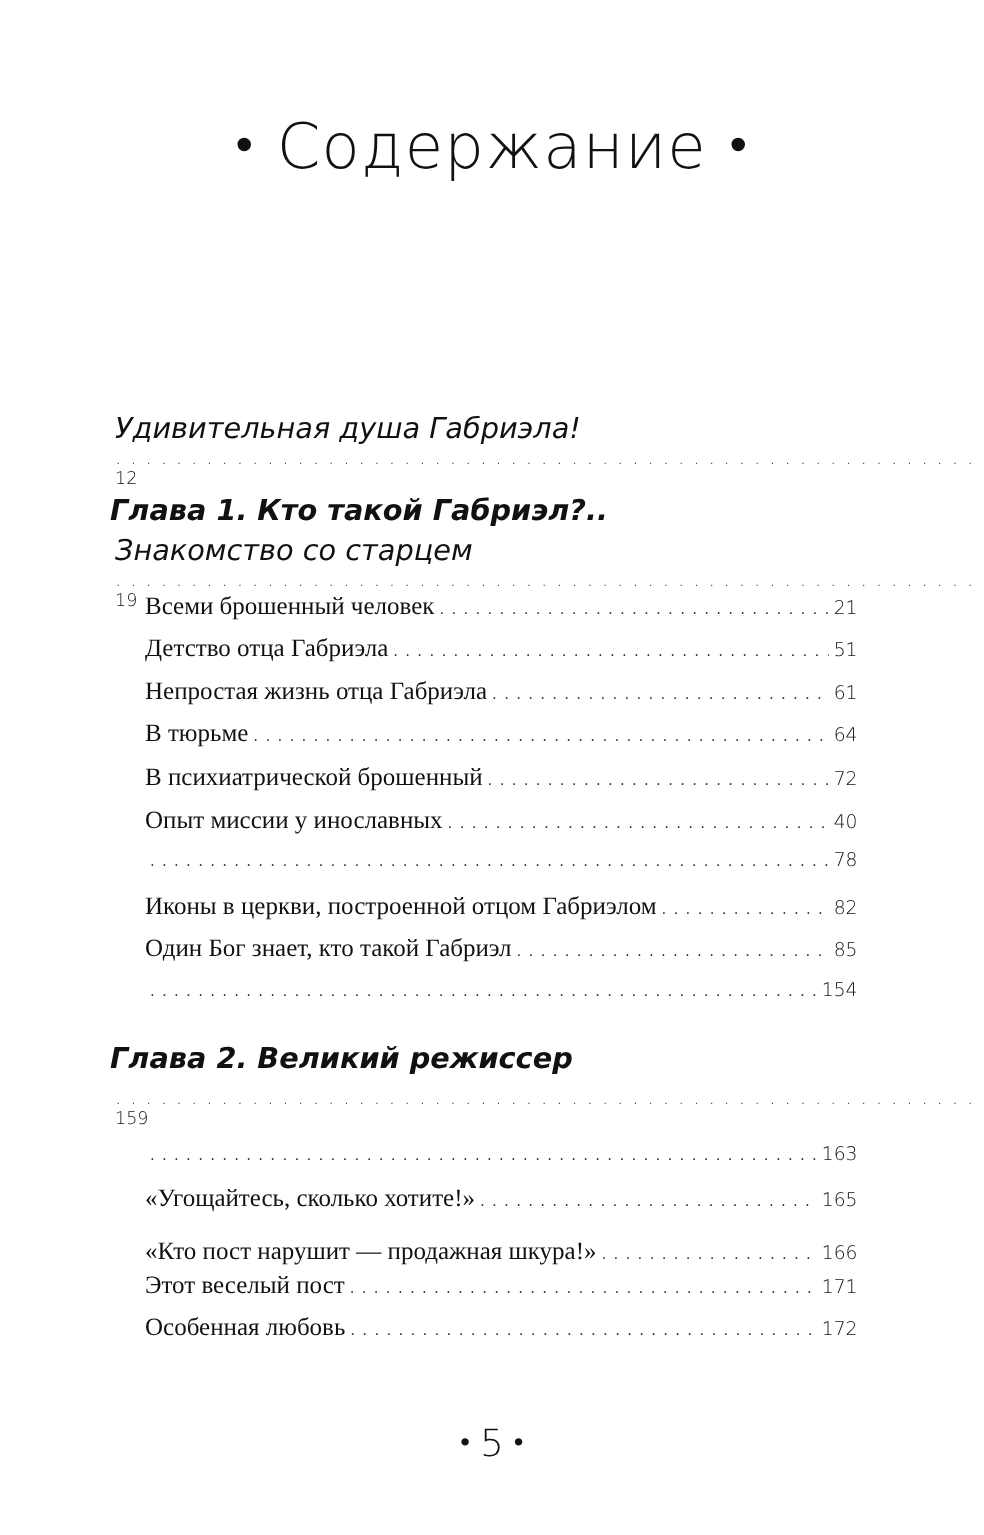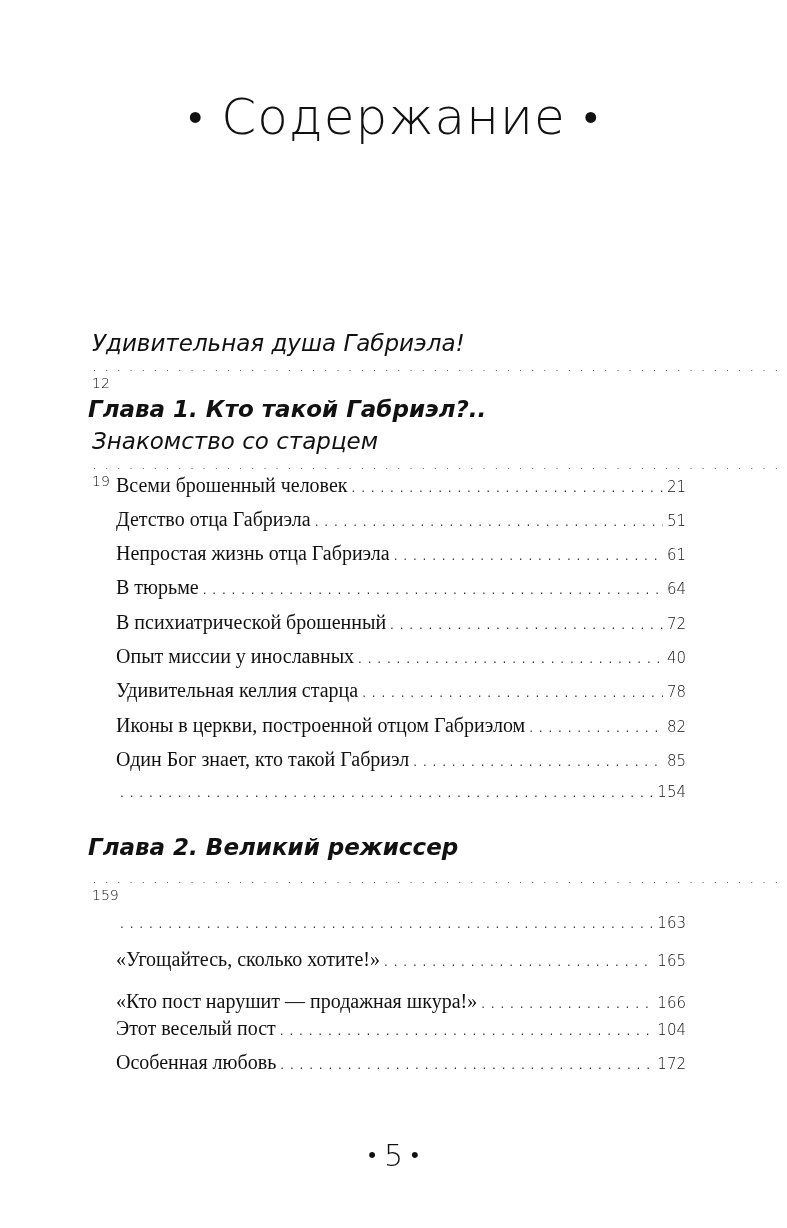--- a/index.html
+++ b/index.html
@@ -84,21 +84,20 @@
       <span>В психиатрической брошенный</span>
       <span class="leader"></span>
       <span class="page">72</span>
     </div>
   <div class="row sub" style="top:645px">
       <span>Опыт миссии у инославных</span>
       <span class="leader"></span>
       <span class="page">40</span>
     </div>
   <div class="row sub" style="top:679px">
-      <span>Удивительная келлия старца</span>
       <span class="leader"></span>
       <span class="page">78</span>
     </div>
   <div class="row sub" style="top:714px">
       <span>Иконы в церкви, построенной отцом Габриэлом</span>
       <span class="leader"></span>
       <span class="page">82</span>
     </div>
   <div class="row sub" style="top:748px">
       <span>Один Бог знает, кто такой Габриэл</span>
@@ -126,21 +125,21 @@
       <span class="page">165</span>
     </div>
   <div class="row sub" style="top:990px">
       <span>«Кто пост нарушит — продажная шкура!»</span>
       <span class="leader"></span>
       <span class="page">166</span>
     </div>
   <div class="row sub" style="top:1017px">
       <span>Этот веселый пост</span>
       <span class="leader"></span>
-      <span class="page">104</span>
+      <span class="page">171</span>
     </div>
   <div class="row sub" style="top:1051px">
       <span>Особенная любовь</span>
       <span class="leader"></span>
       <span class="page">172</span>
     </div>
 </div>
 
 <div class="footer">
   <span class="dot">•</span><span>5</span><span class="dot">•</span>

